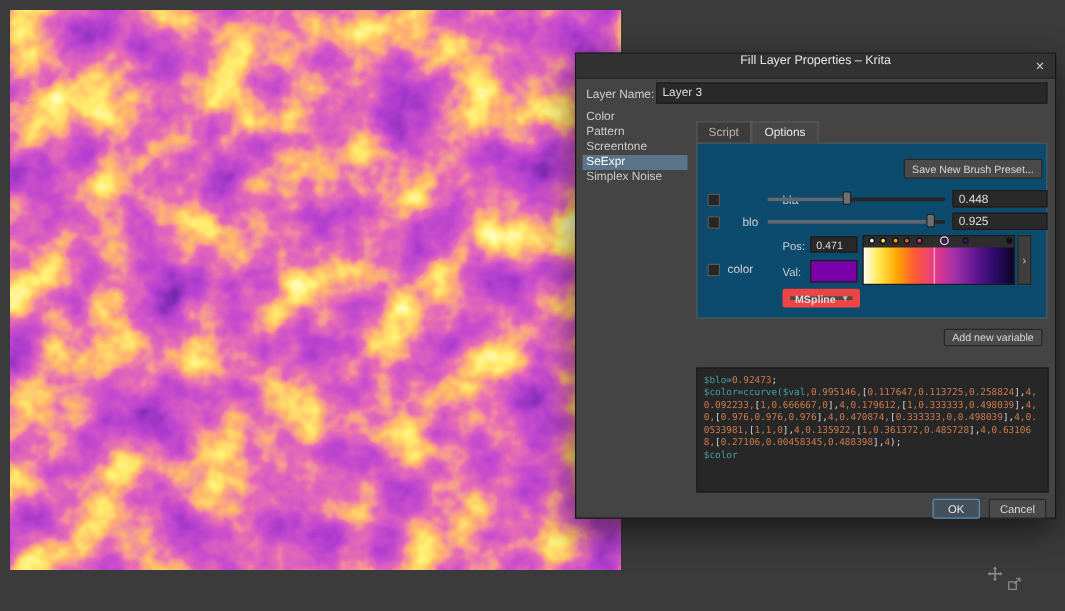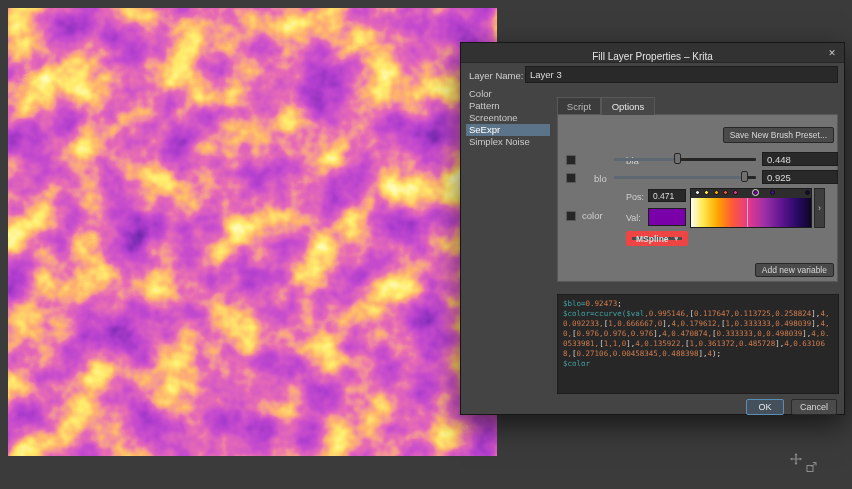--- a/index.html
+++ b/index.html
@@ -21,21 +21,21 @@
   
   .dialog {
     position:absolute; left:460px; top:42px; width:385px; height:373px;
     background:#444444; border:1px solid #161616;
     box-shadow:0 10px 28px rgba(0,0,0,.6);
     font-size:10px;
   }
   .titlebar {
     position:absolute; left:0; top:0; right:0; height:20px;
     background:#323232; border-bottom:1px solid #262626;
-    display:flex; align-items:flex-end; justify-content:center;
+    display:flex; align-items:flex-start; justify-content:center;
     font-size:10px; color:#e4e4e4;
   }
   .close-btn {
     position:absolute; right:5px; top:3px; width:14px; height:14px;
     display:flex; align-items:center; justify-content:center;
     color:#c8c8c8; font-size:9px; cursor:default;
   }
   .field {
     background:#292929; border:1px solid #1d1d1d; color:#dcdcdc;
     font-size:9.5px; padding:0 4px; display:flex; align-items:center;
@@ -53,22 +53,22 @@
   
   .tab {
     position:absolute; height:17px; top:54px;
     display:flex; align-items:center; justify-content:center;
     border:1px solid #585858; border-bottom:none; font-size:9.5px;
   }
   .tab.inactive { left:96px; width:44px; background:#3c3c3c; color:#b8b8b8; }
   .tab.active   { left:140px; width:54px; background:#474747; color:#e8e8e8; height:18px; z-index:2; }
 
   .tab-panel {
-    position:absolute; left:96px; top:71px; width:281px; height:168px;
-    border:1px solid #585858; background:#737373;
+    position:absolute; left:96px; top:71px; width:281px; height:141px;
+    border:1px solid #585858; background:#0c4a6e;
   }
   .dlg-btn {
     background:#4a4a4a; border:1px solid #282828; border-radius:2px;
     color:#d8d8d8; display:flex; align-items:center; justify-content:center;
     font-size:8.5px;
   }
   .save-preset-btn { position:absolute; right:3px; top:12px; height:16px; padding:0 6px; }
   .add-var-btn     { position:absolute; right:3px; top:148px; height:14px; padding:0 6px; }
 
   .checkbox {

